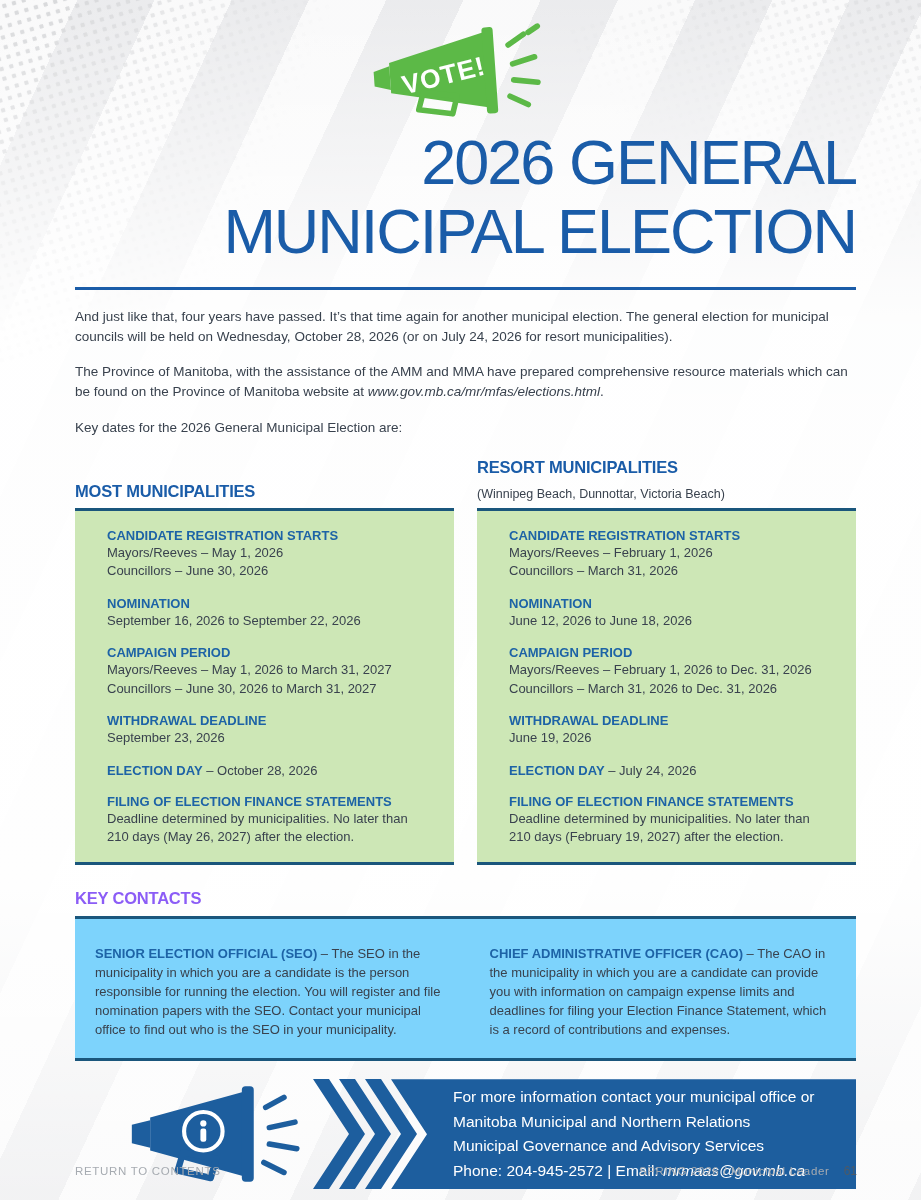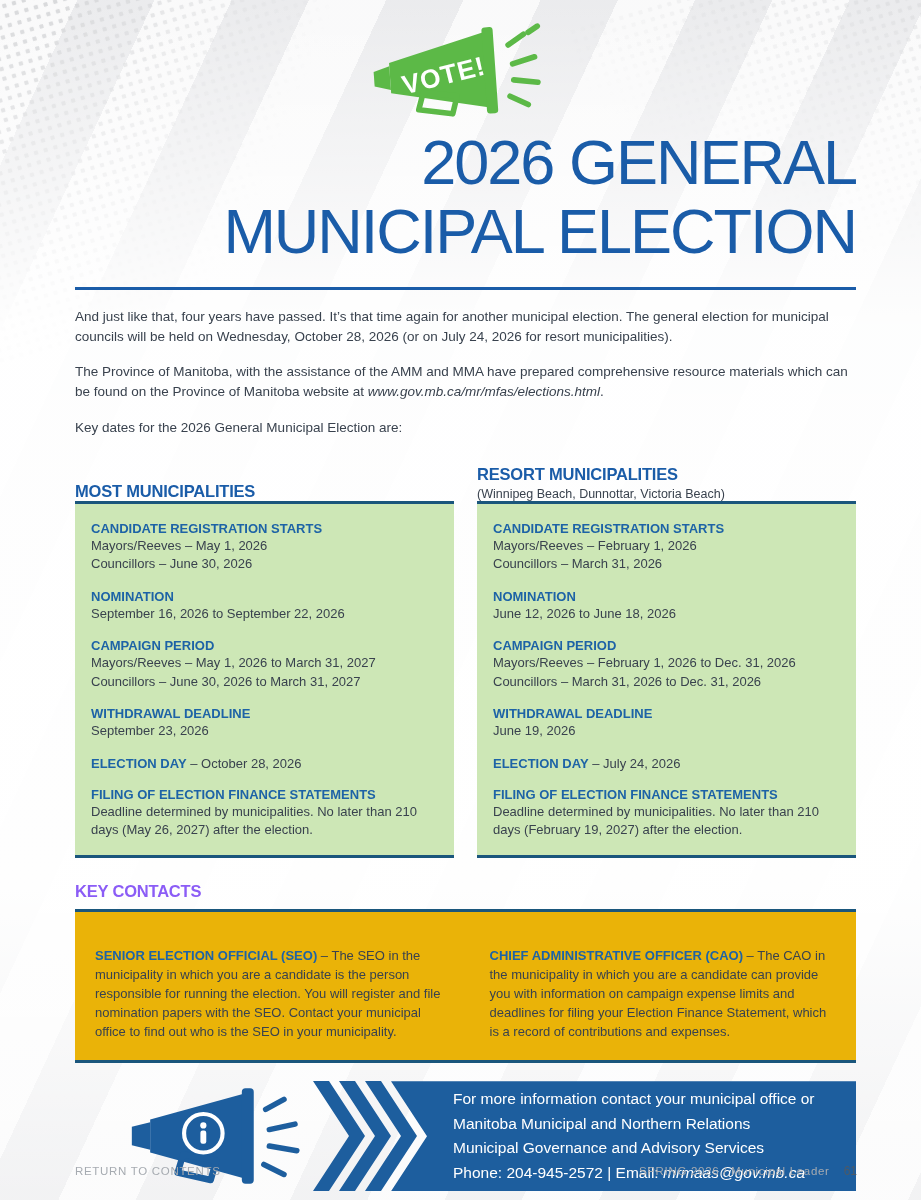--- a/index.html
+++ b/index.html
@@ -39,37 +39,37 @@
   h1.title {
     margin:4px 0 20px; text-align:right; color:#1a5ca8;
     font-size:63px; line-height:1.1; font-weight:normal; letter-spacing:-2px;
   }
   .rule { height:3px; background:#1a5ca8; margin-bottom:17px; }
   p.body { margin:0 0 15px; font-size:13.5px; line-height:1.5; color:#39424e; }
   p.body .link { font-style:italic; color:#39424e; text-decoration:none; }
   
   .columns { display:grid; grid-template-columns:1fr 1fr; column-gap:23px; margin-top:8px; }
   .col { display:flex; flex-direction:column; }
-  .col-head { min-height:48px; display:flex; flex-direction:column; justify-content:flex-end; }
+  .col-head { min-height:48px; display:flex; flex-direction:column; justify-content:flex-end; padding-bottom:7px; }
   .col-header { color:#1a5ca8; font-size:16.5px; font-weight:bold; letter-spacing:-0.2px; }
-  .col-sub { color:#39424e; font-size:12.5px; margin-top:3px; }
+  .col-sub { color:#39424e; font-size:12.5px; margin-top:10px; }
   .box {
     flex:1; background:#cde7b6;
     border-top:3px solid #1a567c; border-bottom:3px solid #1a567c;
-    padding:15px 16px 16px;
+    padding:15px 32px 16px;
   }
   .section + .section { margin-top:13px; }
   .sec-h { color:#1d63a6; font-weight:bold; font-size:13px; }
   .sec-suffix { color:#39424e; font-weight:normal; font-size:13px; }
   .sec-line { font-size:13px; line-height:1.42; color:#39424e; }
   
   .kc-heading { color:#8b5cf6; font-size:16.5px; font-weight:bold; letter-spacing:-0.2px; margin:24px 0 8px; }
   .kc-box {
-    background:#eab308; border-top:3px solid #1a567c; border-bottom:3px solid #1a567c;
-    display:grid; grid-template-columns:1fr 1fr; column-gap:48px; padding:35px 20px 18px;
+    background:#7dd3fc; border-top:3px solid #1a567c; border-bottom:3px solid #1a567c;
+    display:grid; grid-template-columns:1fr 1fr; column-gap:48px; padding:26px 20px 18px;
   }
   .kc-item { font-size:13px; line-height:1.46; color:#39424e; }
   .kc-title { color:#1d63a6; font-weight:bold; }
   
   .banner { display:flex; align-items:center; margin-top:26px; height:94px; padding-left:48px; }
   .banner-rect {
     flex:1; height:110px; margin-left:-32px; background:#1d5e9e;
     -webkit-clip-path:polygon(0 0, 100% 0, 100% 100%, 0 100%, 36px 50%);
             clip-path:polygon(0 0, 100% 0, 100% 100%, 0 100%, 36px 50%);
     display:flex; flex-direction:column; justify-content:center;

